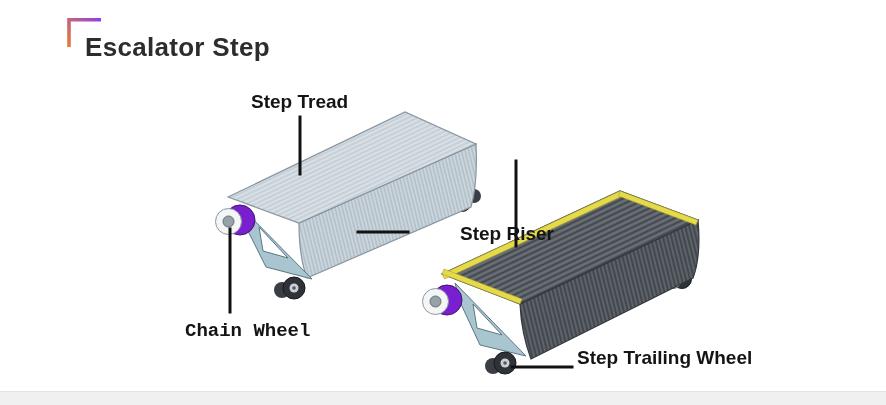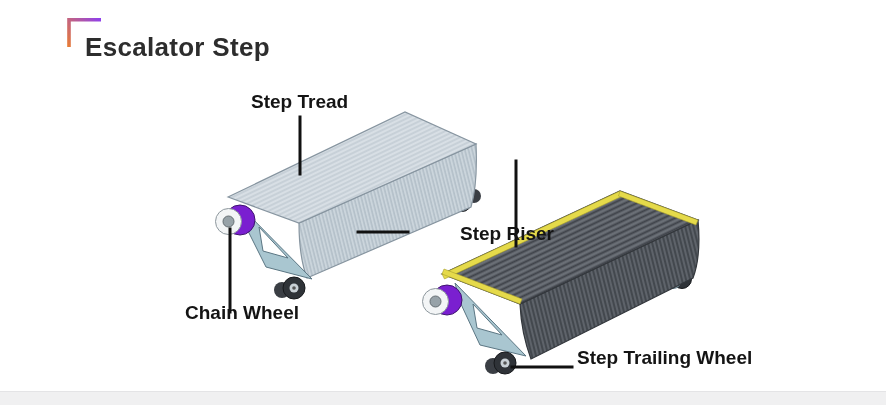--- a/index.html
+++ b/index.html
@@ -15,21 +15,21 @@
     color:var(--title_text,#2d2d2d); white-space:nowrap;text-align:center;
   }
   .corner-icon { position:absolute; left:64px; top:14px; }
   .diagram-label {
     position:absolute; font-size:19px; font-weight:bold;
     color:var(--label_text,#141414); white-space:nowrap;
   }
   .lbl-step-tread        { left:251px; top:91px;  }
   .lbl-yellow-demarcation{ left:497px; top:138px; }
   .lbl-step-riser        { left:416px; top:223px;margin-left:44px; }
-  .lbl-chain-wheel       { left:185px; top:302px; }
+  .lbl-chain-wheel       { left:185px; top:320px;font-family:Liberation Mono, monospace; }
   .lbl-step-trailing     { left:577px; top:347px; }
   .footer-bar {
     position:absolute; left:0; right:0; bottom:0; height:13px;
     background:var(--footer_bar,#f0f0f1); border-top:1px solid #e4e4e6;
   }
 </style>
 </head>
 <body>
 
 <div class="stage">

